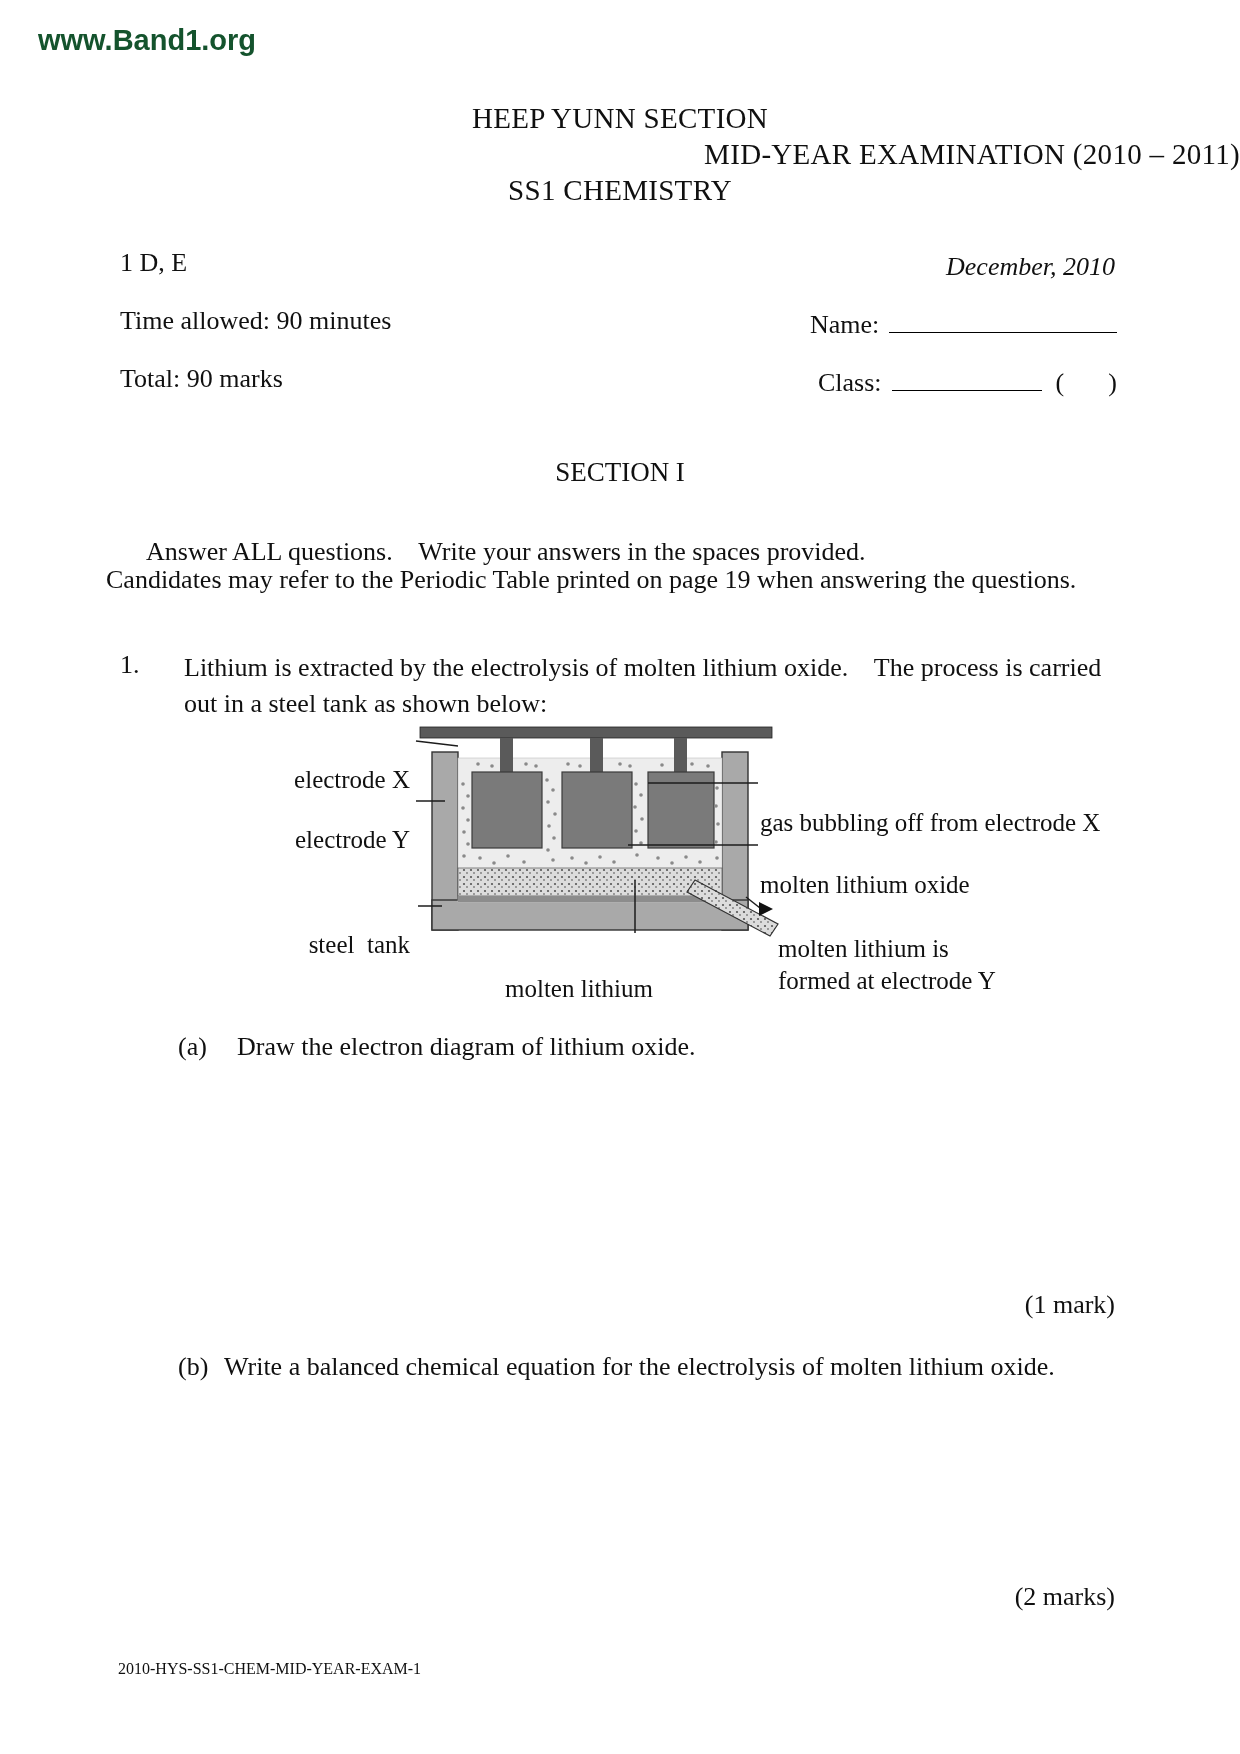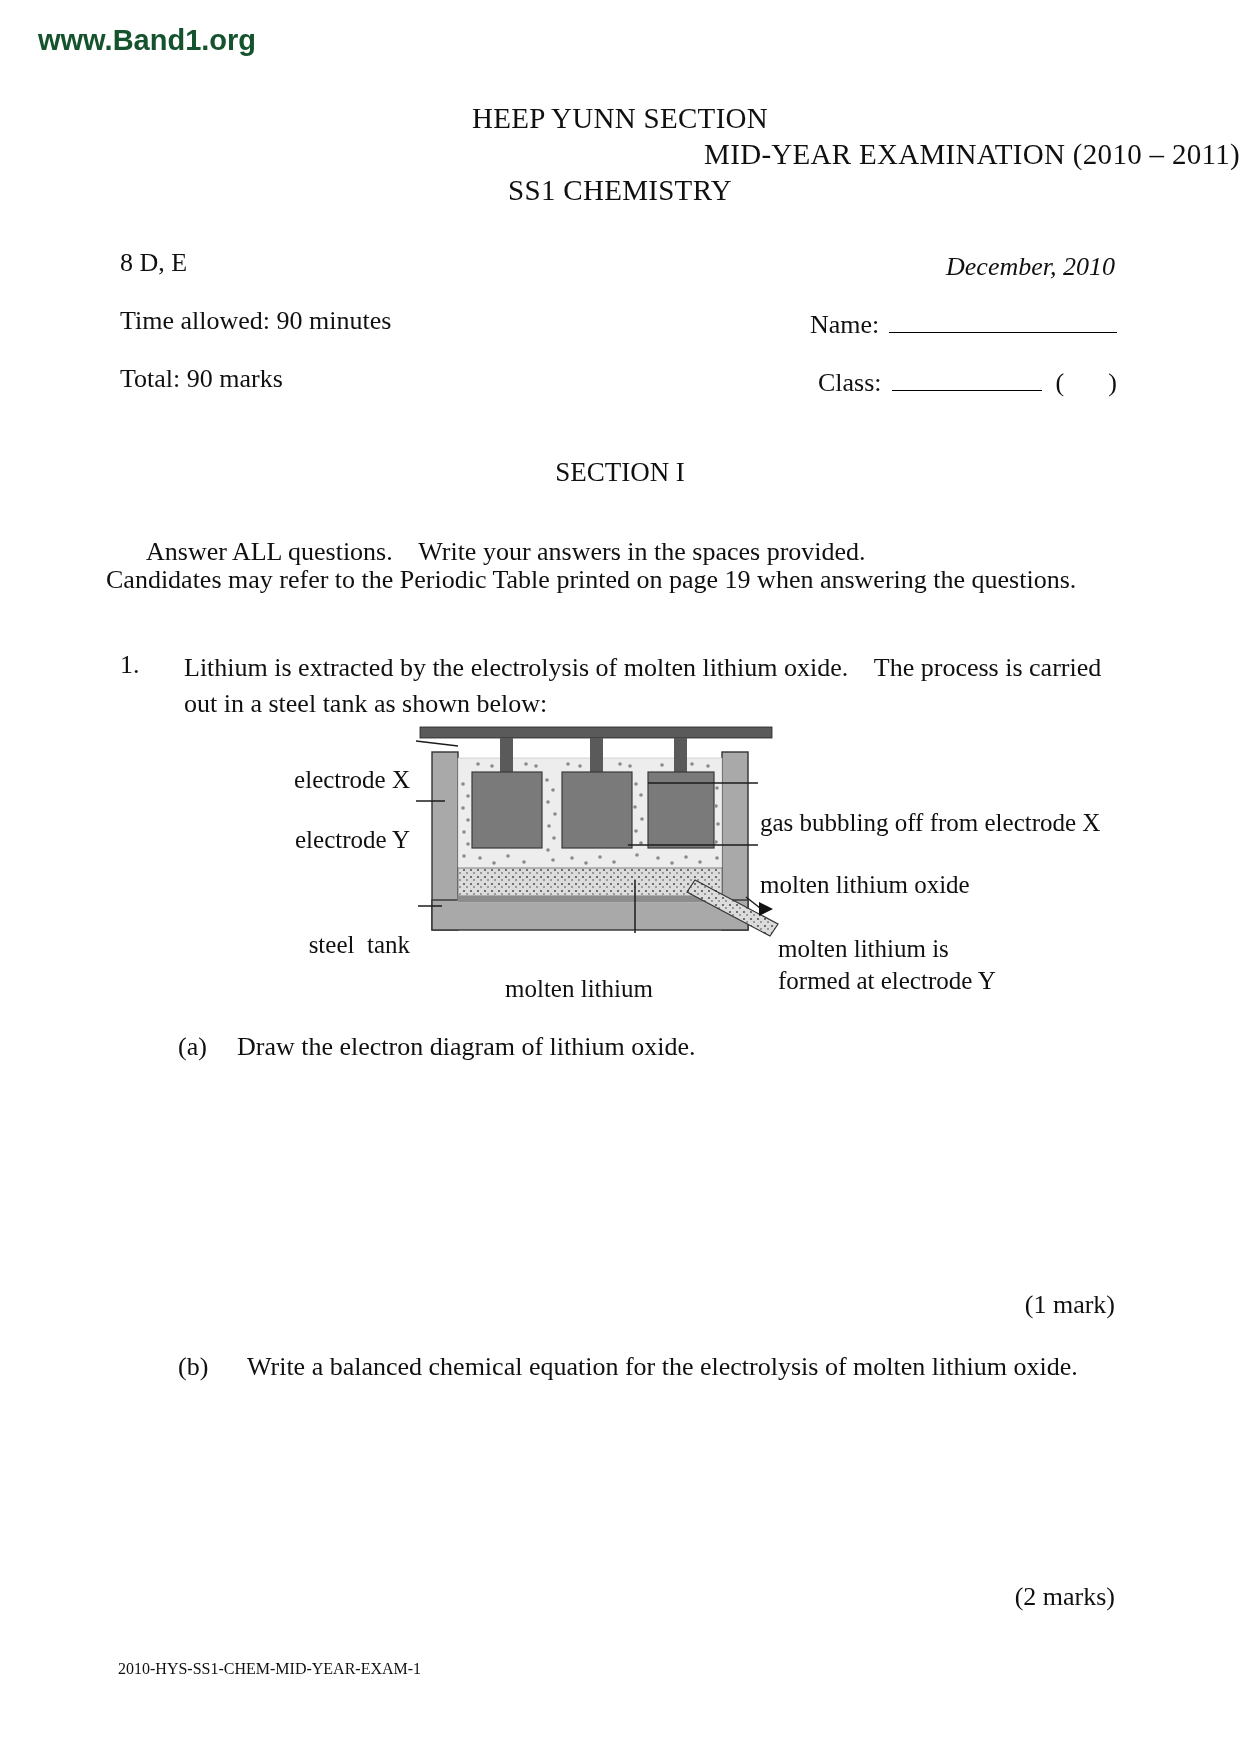--- a/index.html
+++ b/index.html
@@ -33,21 +33,21 @@
 <body>
 
 <div class="page">
 
   <div class="abs watermark">www.Band1.org</div>
 
   <div class="abs center h-line" style="top:102px;">HEEP YUNN SECTION</div>
   <div class="abs center h-line" style="top:138px;text-align:right;">MID-YEAR EXAMINATION (2010 – 2011)</div>
   <div class="abs center h-line" style="top:174px;">SS1 CHEMISTRY</div>
 
-  <div class="abs" style="left:120px; top:248px;">8 D, E</div>
+  <div class="abs" style="left:120px; top:248px;">1 D, E</div>
   <div class="abs" style="right:125px; top:252px;font-style:italic;">December, 2010</div>
 
   <div class="abs" style="left:120px; top:306px;">Time allowed: 90 minutes</div>
   <div class="abs" style="left:810px; top:306px;">
     <span>Name:</span><span class="blank blank-name"></span>
   </div>
 
   <div class="abs" style="left:120px; top:364px;">Total: 90 marks</div>
   <div class="abs" style="left:818px; top:364px;">
     <span>Class:</span><span class="blank blank-class"></span><span class="paren-open">(</span><span class="paren-close">)</span>
@@ -173,18 +173,18 @@
   <div class="abs diag-label" style="left:760px; top:770px;">gas bubbling off from electrode X</div>
   <div class="abs diag-label" style="left:760px; top:832px;">molten lithium oxide</div>
   <div class="abs diag-label" style="left:778px; top:896px;">molten lithium is</div>
   <div class="abs diag-label" style="left:778px; top:928px;">formed at electrode Y</div>
 
   <div class="abs" style="left:178px; top:1032px;">(a)</div>
   <div class="abs" style="left:237px; top:1032px;">Draw the electron diagram of lithium oxide.</div>
   <div class="abs marks" style="right:125px; top:1290px;">(1 mark)</div>
 
   <div class="abs" style="left:178px; top:1352px;">(b)</div>
-  <div class="abs" style="left:247px; top:1352px;">Write a balanced chemical equation for the electrolysis of molten lithium oxide.</div>
+  <div class="abs" style="left:224px; top:1352px;">Write a balanced chemical equation for the electrolysis of molten lithium oxide.</div>
   <div class="abs marks" style="right:125px; top:1582px;">(2 marks)</div>
 
   <div class="abs footer-code" style="left:118px; top:1660px;">2010-HYS-SS1-CHEM-MID-YEAR-EXAM-1</div>
 
 </div>
 
 </body></html>

